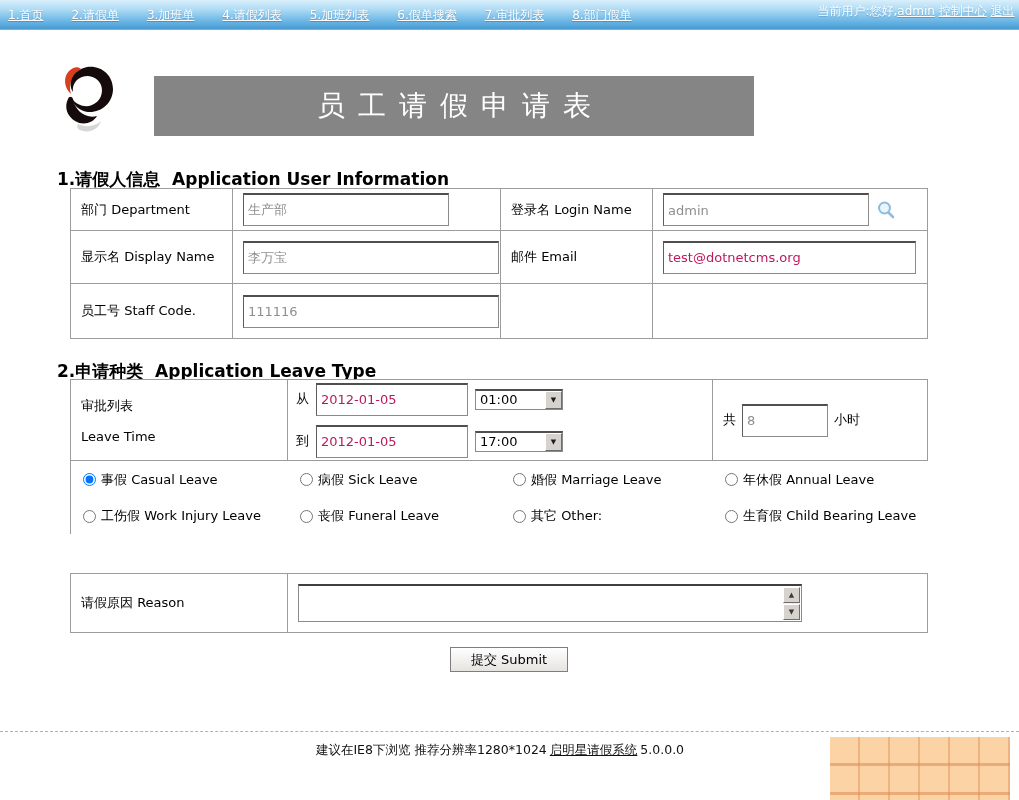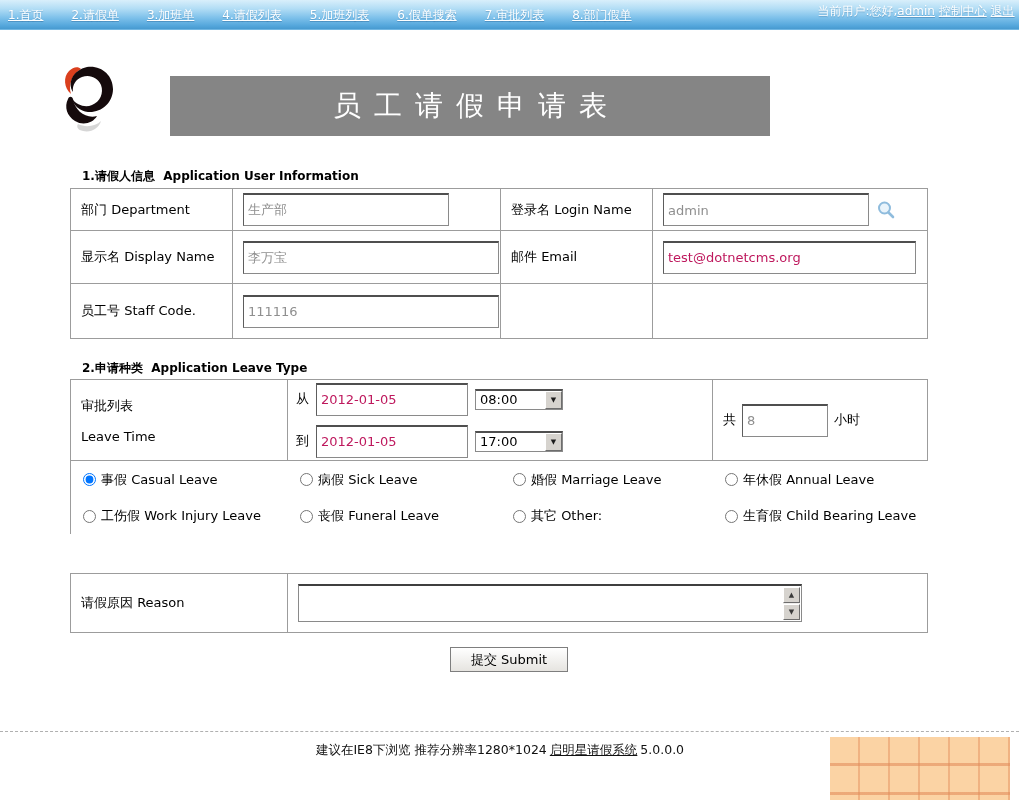--- a/index.html
+++ b/index.html
@@ -20,26 +20,26 @@
     text-shadow:0 1px 1px rgba(30,90,140,.35); white-space:nowrap;
   }
   .userblock {
     position:absolute; top:4px; right:4px; width:198px; text-align:center;
     color:#fff; font-size:12px; line-height:15px; text-shadow:0 1px 1px rgba(30,90,140,.35);
     word-break:break-all;
   }
   
   .logo { position:absolute; left:60px; top:64px; width:60px; height:82px; }
   .titlebar {
-    position:absolute; left:170px; top:76px; width:600px; height:60px;
+    position:absolute; left:154px; top:76px; width:600px; height:60px;
     background:#858585; color:#fff; display:flex; align-items:center; justify-content:center;
     font-size:28px; letter-spacing:13px; text-indent:13px;text-align:right;
   }
   
-  .sechead { position:absolute; left:82px; font-size:12px; font-weight:bold; white-space:pre; }
+  .sechead { position:absolute; left:57px; font-size:17px; font-weight:bold; white-space:pre; }
   .sechead1 { top:168px; }
   .sechead2 { top:360px; }
   
   .tbl { position:absolute; left:70px; display:grid; border-top:1px solid #9c9c9c; border-left:1px solid #9c9c9c; background:#fff; }
   .tbl > div { border-right:1px solid #9c9c9c; border-bottom:1px solid #9c9c9c; display:flex; align-items:center; padding-left:10px; }
   .tbl1 { top:188px; grid-template-columns:162px 268px 152px 275px; grid-template-rows:42px 53px 55px; }
   .tbl2 { top:379px; grid-template-columns:217px 213px 212px 215px; grid-template-rows:81px 37px 36px; }
   .tbl3 { top:573px; grid-template-columns:217px 640px; grid-template-rows:59px; }
   .lbl { font-size:13px; color:#000; white-space:pre; }
   
@@ -176,21 +176,21 @@
 
   <div class="lt-label">
     <span class="lbl">审批列表</span>
     <span class="lbl">Leave Time</span>
   </div>
   <div class="lt-mid" style="grid-column:2 / span 2">
     <div class="lt-row">
       <span class="lbl">从</span>
       <input class="inp dark" style="width: 152px;" value="2012-01-05">
       <div class="fsel">
-        <span class="val">08:00</span>
+        <span class="val">01:00</span>
         <span class="btn">▼</span>
       </div>
     </div>
     <div class="lt-row">
       <span class="lbl">到</span>
       <input class="inp dark" style="width: 152px;" value="2012-01-05">
       <div class="fsel">
         <span class="val">17:00</span>
         <span class="btn">▼</span>
       </div>

